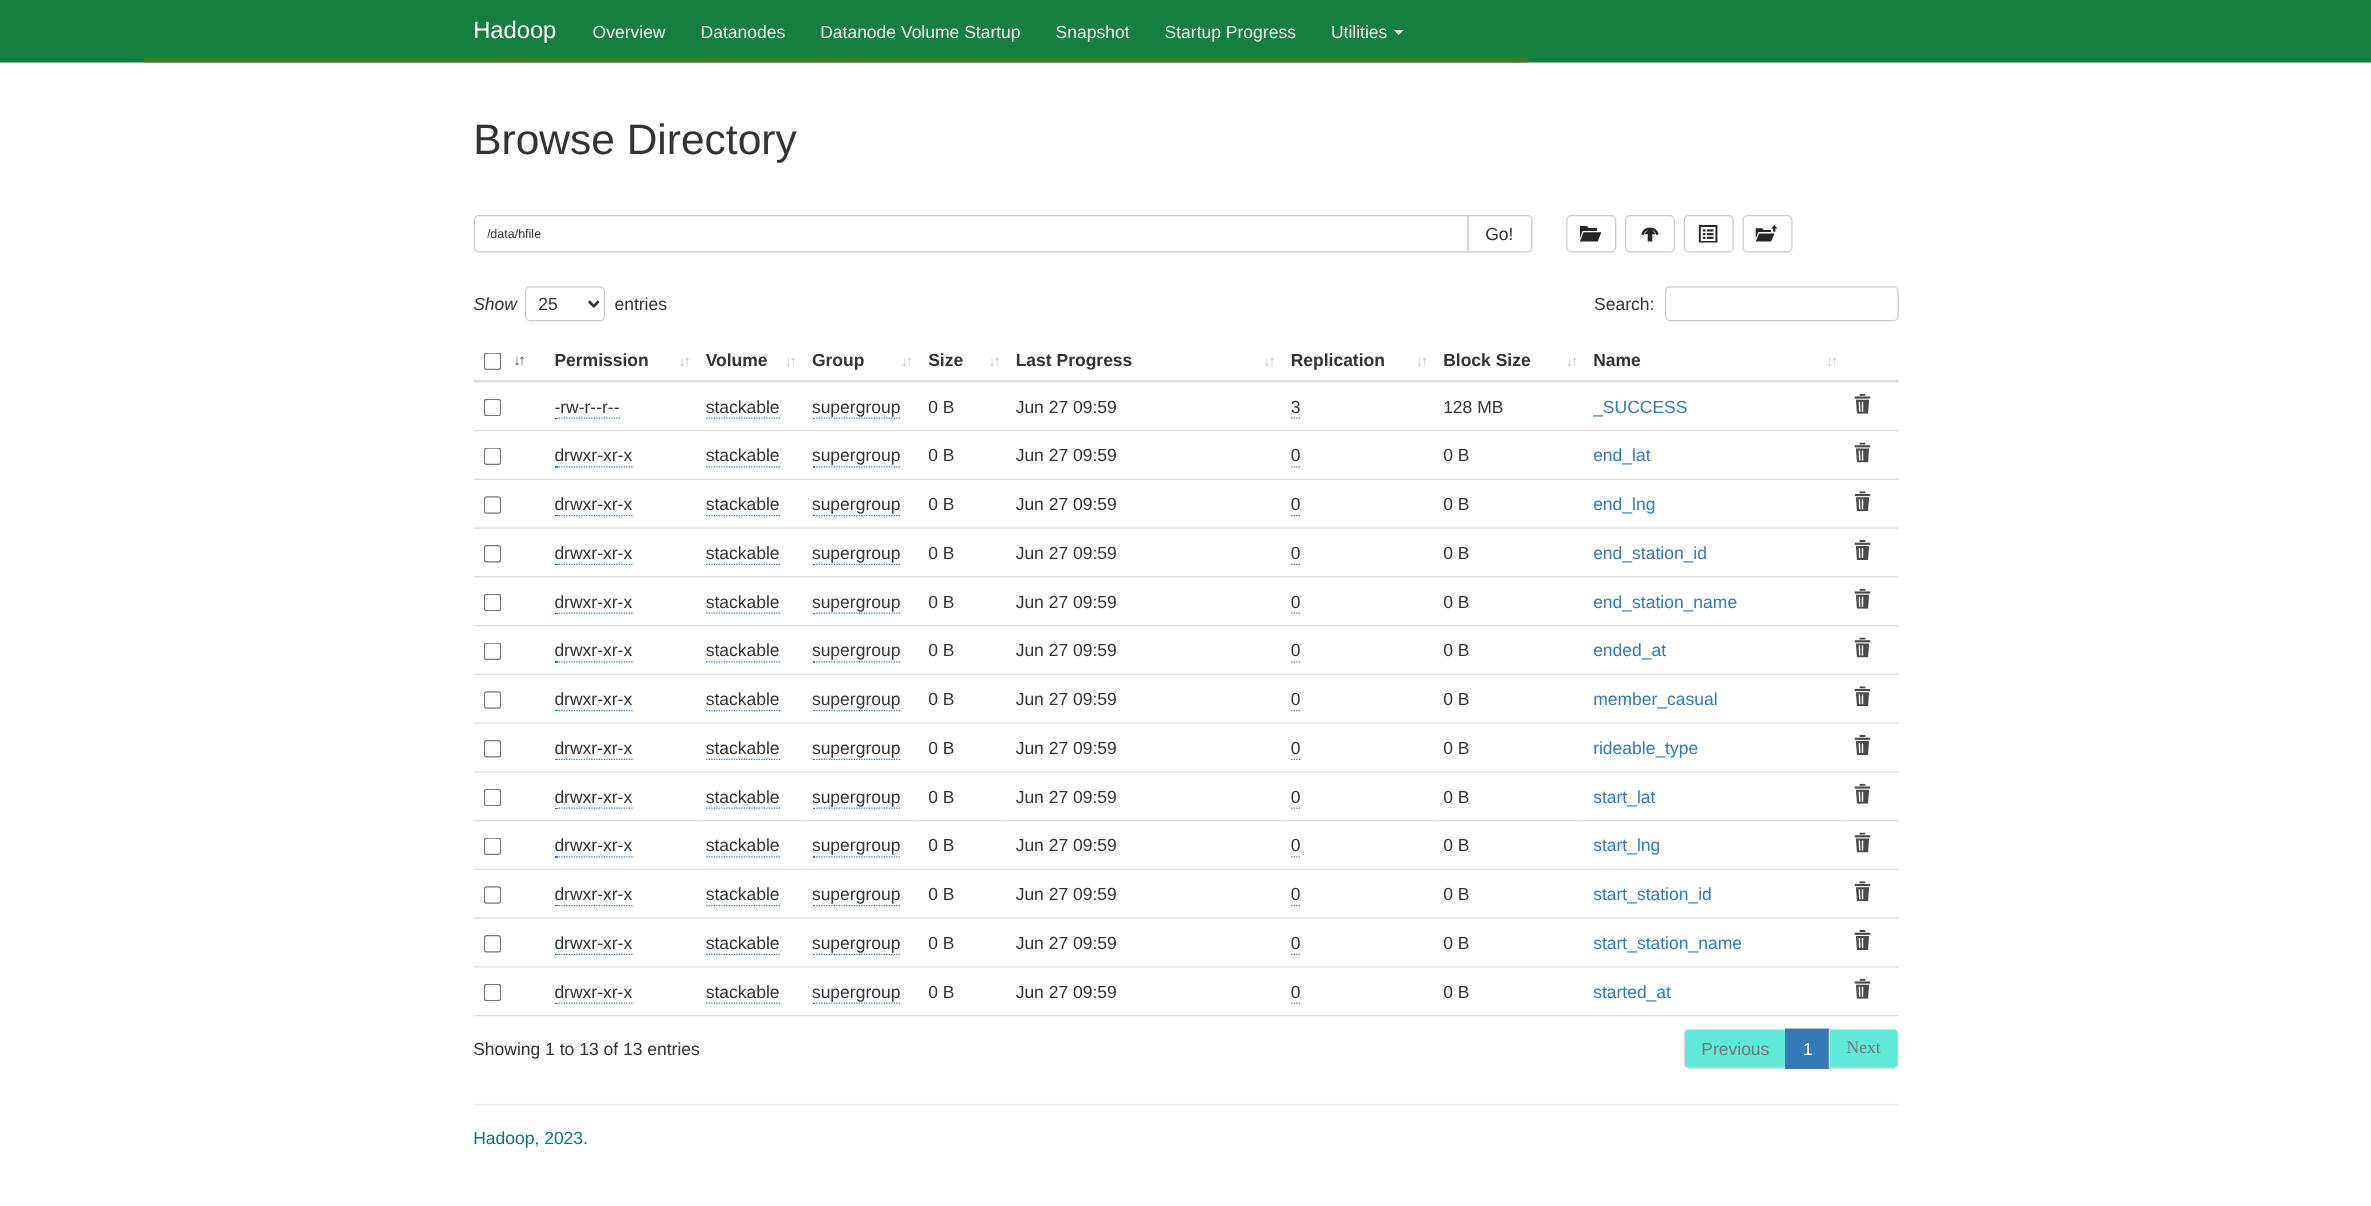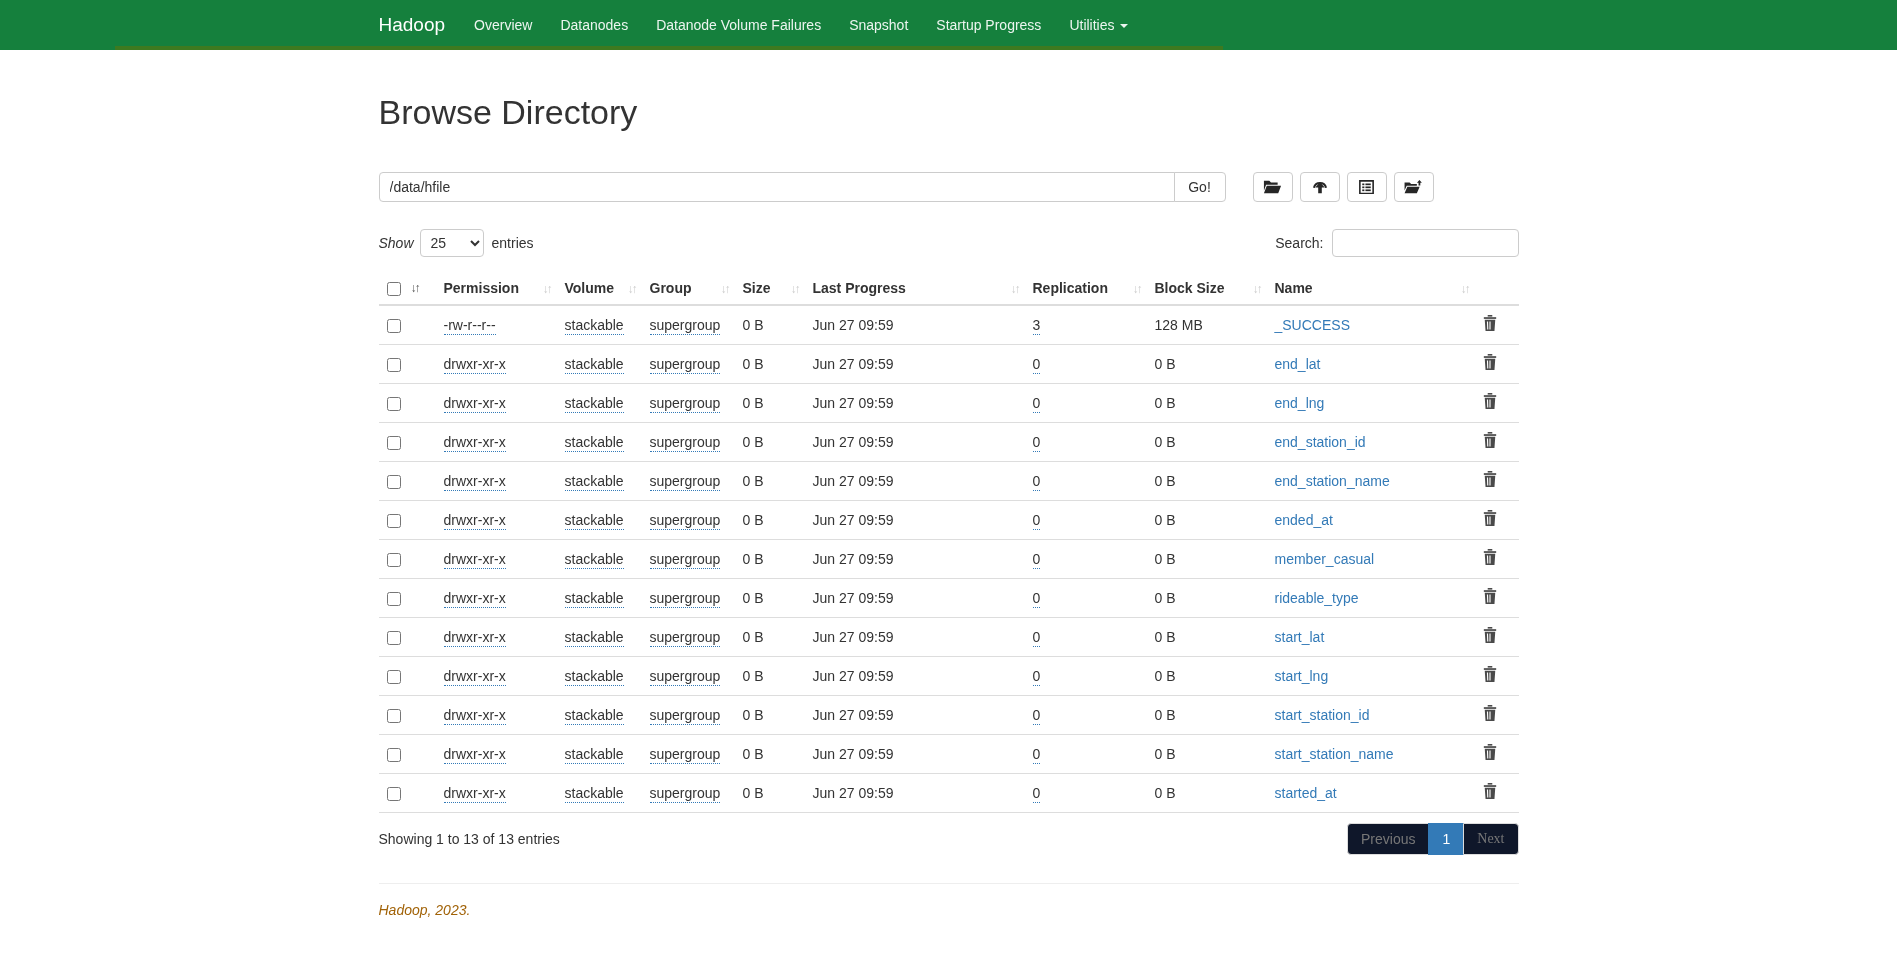--- a/index.html
+++ b/index.html
@@ -37,21 +37,21 @@
     background:#3d7a20;
   }
   
   .container { width:1170px; margin:0 auto; padding:0 15px; }
   h1.page-title { font-size:34px; font-weight:500; margin:43px 0 0 0; color:#333; }
 
   
   .path-row { margin-top:40px; display:flex; align-items:flex-start; }
   .input-group { display:flex; }
   .path-input {
-    width:796px; height:30px; padding:4px 10px; font-size:14px; color:#333;
+    width:796px; height:30px; padding:4px 10px; font-size:10px; color:#333;
     border:1px solid #ccc; border-radius:4px 0 0 4px; outline:none;
     font-family:inherit;
   }
   .go-button {
     height:30px; width:52px; margin-left:-1px; font-size:14px; color:#333;
     background:#fff; border:1px solid #ccc; border-radius:0 4px 4px 0;
     cursor:pointer; font-family:inherit;
   }
   .action-buttons { display:flex; margin-left:27px; }
   .icon-button {
@@ -111,44 +111,44 @@
   input[type=checkbox] { width:14px; height:14px; margin:0; vertical-align:middle; cursor:pointer; }
 
   
   .table-footer {
     width:1140px; margin-top:10px; display:flex; justify-content:space-between;
     align-items:center;
   }
   .pagination { display:flex; }
   .pagination a {
     display:block; padding:7px 13px; border:1px solid #ddd; margin-left:-1px;
-    color:#777; text-decoration:none; cursor:pointer; font-size:14px; background:#0f172a;
+    color:#777; text-decoration:none; cursor:pointer; font-size:14px; background:#5eead4;
   }
   .pagination a.first { border-radius:4px 0 0 4px; }
   .pagination a.last { border-radius:0 4px 4px 0;font-family:Liberation Serif, serif; }
   .pagination a.active { background:#337ab7; border-color:#337ab7; color:#fff; }
 
   hr.footer-rule { border:none; border-top:1px solid #eee; margin:28px 0 0 0; }
-  p.copyright { margin:18px 0 0 0; font-size:14px; color:#a16207;font-style:italic; }
+  p.copyright { margin:18px 0 0 0; font-size:14px; color:#0f766e; }
 </style>
 </head>
 <body>
 
 <nav class="navbar">
   <div class="navbar-inner">
     <a class="brand">Hadoop</a>
     <ul class="nav-items">
       <li>
           <a>Overview</a>
         </li>
       <li>
           <a>Datanodes</a>
         </li>
       <li>
-          <a>Datanode Volume Failures</a>
+          <a>Datanode Volume Startup</a>
         </li>
       <li>
           <a>Snapshot</a>
         </li>
       <li>
           <a>Startup Progress</a>
         </li>
       <li>
         <a><span>Utilities</span><span class="caret"></span></a>
       </li>

